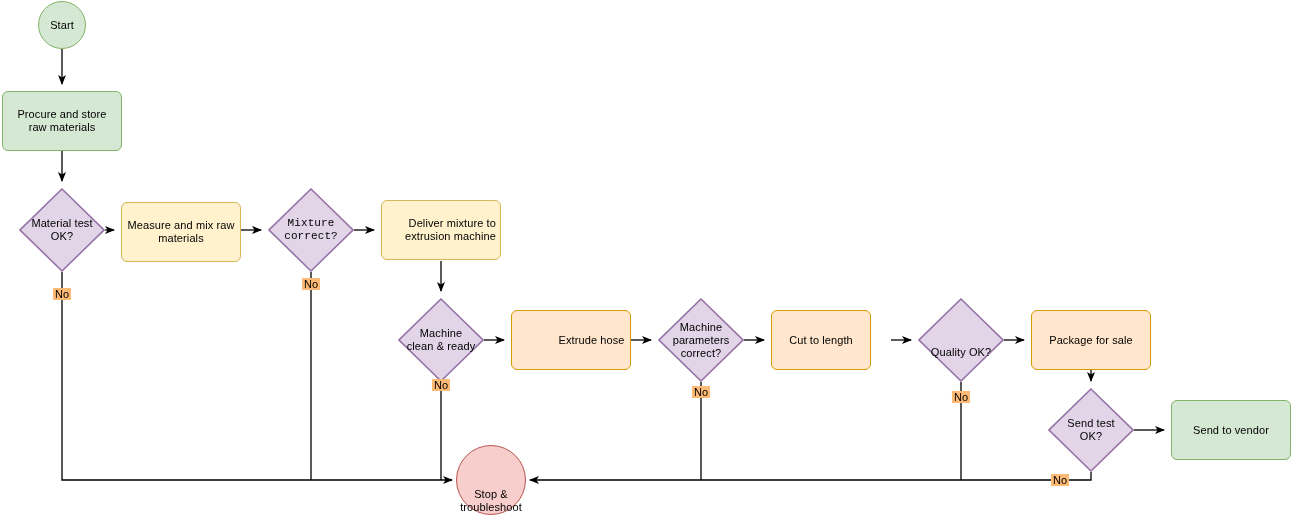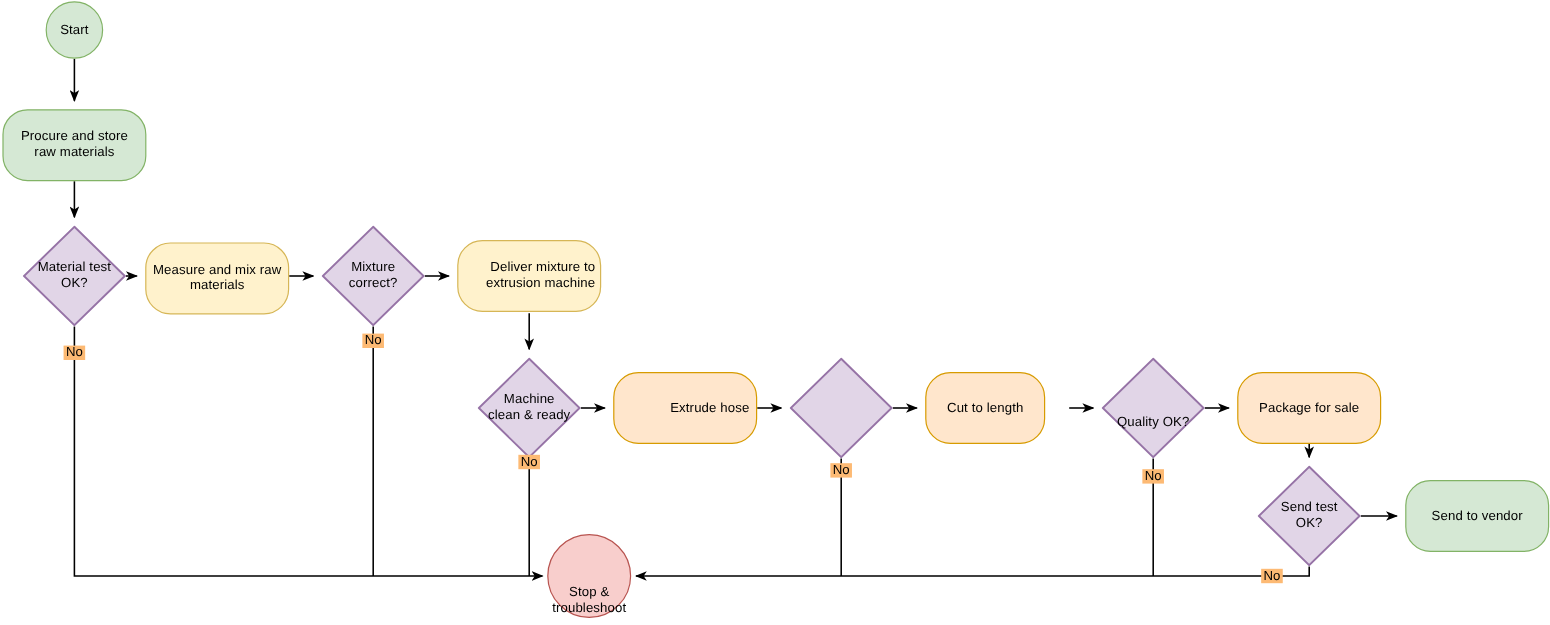--- a/index.html
+++ b/index.html
@@ -4,21 +4,21 @@
 <style>
   html,body{margin:0;padding:0;background:#ffffff;}
   body{font-family:"Liberation Sans", sans-serif;}
   #canvas{position:relative;width:1292px;height:521px;background:#ffffff;overflow:hidden;}
   #edges{position:absolute;left:0;top:0;width:1292px;height:521px;pointer-events:none;}
 
   .node{position:absolute;box-sizing:border-box;display:flex;align-items:center;justify-content:center;text-align:center;}
   .node .lbl{font-size:11px;line-height:13px;color:#000000;padding:0 4px;letter-spacing:0.1px;}
 
   
-  .box{border-radius:21px;border-width:1.6px;border-style:solid;}
+  .box{border-radius:6px;border-width:1.6px;border-style:solid;}
   .box.green{background:#d5e8d4;border-color:#82b366;}
   .box.yellow{background:#fff2cc;border-color:#d6b656;}
   .box.orange{background:#ffe6cc;border-color:#d79b00;}
 
   
   .circle{border-radius:50%;border-width:1.6px;border-style:solid;}
   .circle.green{background:#d5e8d4;border-color:#82b366;}
   .circle.red{background:#f8cecc;border-color:#b85450;align-items:flex-end;}
 
   
@@ -78,21 +78,21 @@
       </div>
       <div class="node box yellow" style="left: 121px; top: 202px; width: 120px; height: 60px;">
         <span class="lbl">Measure and mix raw materials</span>
       </div>
       <div class="node diamond" style="left: 268px; top: 188px; width: 86px; height: 84px;">
         <div class="shape">
           <svg viewBox="0 0 86 84" preserveAspectRatio="none">
             <polygon points="43,1 85,42 43,83 1,42" fill="#e1d5e7" stroke="#9673a6" stroke-width="1.6"></polygon>
           </svg>
         </div>
-        <span class="lbl" style="max-width: 72px;">Mixture correct?</span>
+        <span class="lbl" style="max-width: 72px; font-family: Liberation Mono, monospace;">Mixture correct?</span>
       </div>
       <div class="node box yellow" style="left: 381px; top: 200px; width: 120px; height: 60px; text-align: right;">
         <span class="lbl">Deliver mixture to extrusion machine</span>
       </div>
       <div class="node diamond" style="left: 398px; top: 298px; width: 86px; height: 84px;">
         <div class="shape">
           <svg viewBox="0 0 86 84" preserveAspectRatio="none">
             <polygon points="43,1 85,42 43,83 1,42" fill="#e1d5e7" stroke="#9673a6" stroke-width="1.6"></polygon>
           </svg>
         </div>
@@ -100,20 +100,21 @@
       </div>
       <div class="node box orange" style="left: 511px; top: 310px; width: 120px; height: 60px; padding-left: 41px;">
         <span class="lbl">Extrude hose</span>
       </div>
       <div class="node diamond" style="left: 658px; top: 298px; width: 86px; height: 84px;">
         <div class="shape">
           <svg viewBox="0 0 86 84" preserveAspectRatio="none">
             <polygon points="43,1 85,42 43,83 1,42" fill="#e1d5e7" stroke="#9673a6" stroke-width="1.6"></polygon>
           </svg>
         </div>
+        <span class="lbl" style="max-width: 72px;">Machine parameters correct?</span>
       </div>
       <div class="node box orange" style="left: 771px; top: 310px; width: 100px; height: 60px;">
         <span class="lbl">Cut to length</span>
       </div>
       <div class="node diamond" style="left: 918px; top: 298px; width: 86px; height: 84px;">
         <div class="shape">
           <svg viewBox="0 0 86 84" preserveAspectRatio="none">
             <polygon points="43,1 85,42 43,83 1,42" fill="#e1d5e7" stroke="#9673a6" stroke-width="1.6"></polygon>
           </svg>
         </div>

